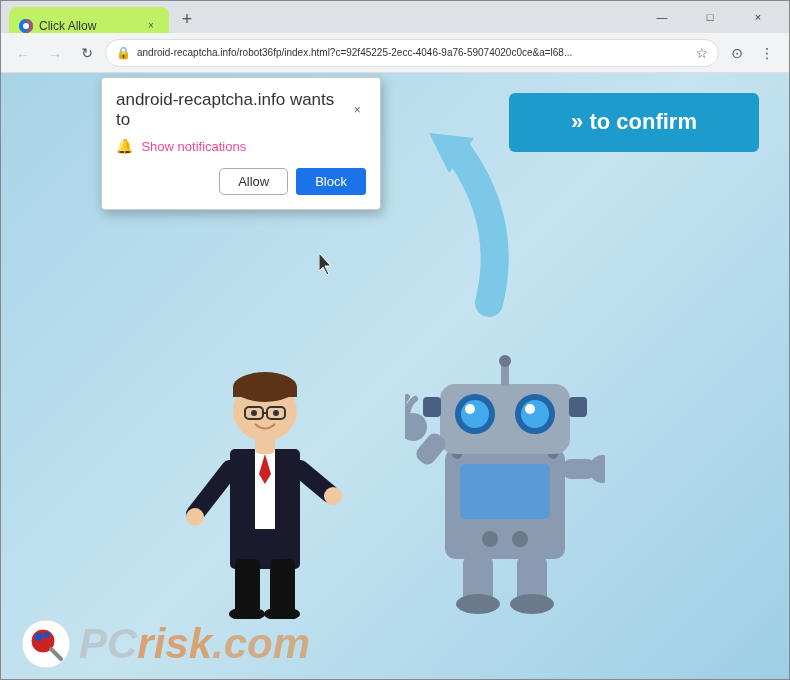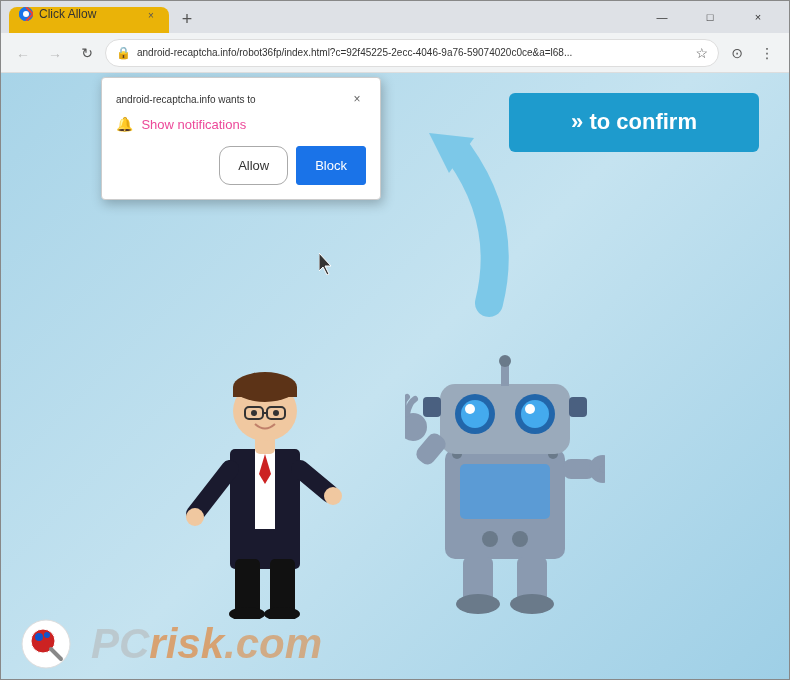--- a/index.html
+++ b/index.html
@@ -25,24 +25,24 @@
       gap: 4px;
       flex-shrink: 0;
     }
     .tab-bar {
       display: flex;
       align-items: flex-end;
       flex: 1;
       height: 100%;
     }
     .tab {
-      background: #eab308;
+      background: #bef264;
       height: 26px;
       display: flex;
-      align-items: flex-start;
+      align-items: flex-end;
       padding: 0 10px;
       border-radius: 8px 8px 0 0;
       font-size: 12px;
       color: #333;
       gap: 6px;
       min-width: 160px;
       max-width: 220px;
       position: relative;
     }
     .tab-favicon {
@@ -260,21 +260,21 @@
       z-index: 100;
       padding: 12px 14px 14px 14px;
     }
     .popup-header {
       display: flex;
       align-items: center;
       justify-content: space-between;
       margin-bottom: 8px;
     }
     .popup-title {
-      font-size: 10px;
+      font-size: 17px;
       color: #333;
       font-weight: normal;
     }
     .popup-close {
       width: 18px;
       height: 18px;
       display: flex;
       align-items: center;
       justify-content: center;
       font-size: 12px;
@@ -298,27 +298,27 @@
     }
     .popup-buttons {
       display: flex;
       gap: 8px;
       justify-content: flex-end;
     }
     .btn-allow {
       padding: 5px 18px;
       background: #fff;
       border: 1px solid #aaa;
-      border-radius: 11px;
+      border-radius: 5px;
       font-size: 13px;
       color: #333;
       cursor: pointer;
     }
     .btn-block {
-      padding: 11px 18px;
+      padding: 5px 18px;
       background: #1a73e8;
       border: 1px solid #1a73e8;
       border-radius: 3px;
       font-size: 13px;
       color: #fff;
       cursor: pointer;
     }
 
     
     .cursor {
@@ -499,21 +499,21 @@
 
       <div class="pcrisk-watermark">
 
         <svg class="pcrisk-logo" width="50" height="50" viewBox="0 0 50 50">
           <circle cx="25" cy="25" r="24" fill="#fff" stroke="#ddd" stroke-width="1"></circle>
           <circle cx="22" cy="22" r="12" fill="#cc2222" stroke="#fff" stroke-width="1"></circle>
           <circle cx="18" cy="18" r="4" fill="#1155cc"></circle>
           <circle cx="26" cy="16" r="3" fill="#1155cc"></circle>
           <line x1="30" y1="30" x2="40" y2="40" stroke="#888" stroke-width="4" stroke-linecap="round"></line>
         </svg>
-        <div style="font-size:42px; font-weight:900; font-style:italic;margin-left:12px;">
+        <div style="font-size:42px; font-weight:900; font-style:italic;">
           <span style="color:rgba(180,180,180,0.55);">PC</span><span style="color:rgba(230,120,30,0.6);">risk</span><span style="color:rgba(230,120,30,0.5);">.com</span>
         </div>
       </div>
 
     </div>
 
     <div class="notification-popup">
       <div class="popup-header">
         <span class="popup-title">android-recaptcha.info wants to</span>
         <div class="popup-close">×</div>

